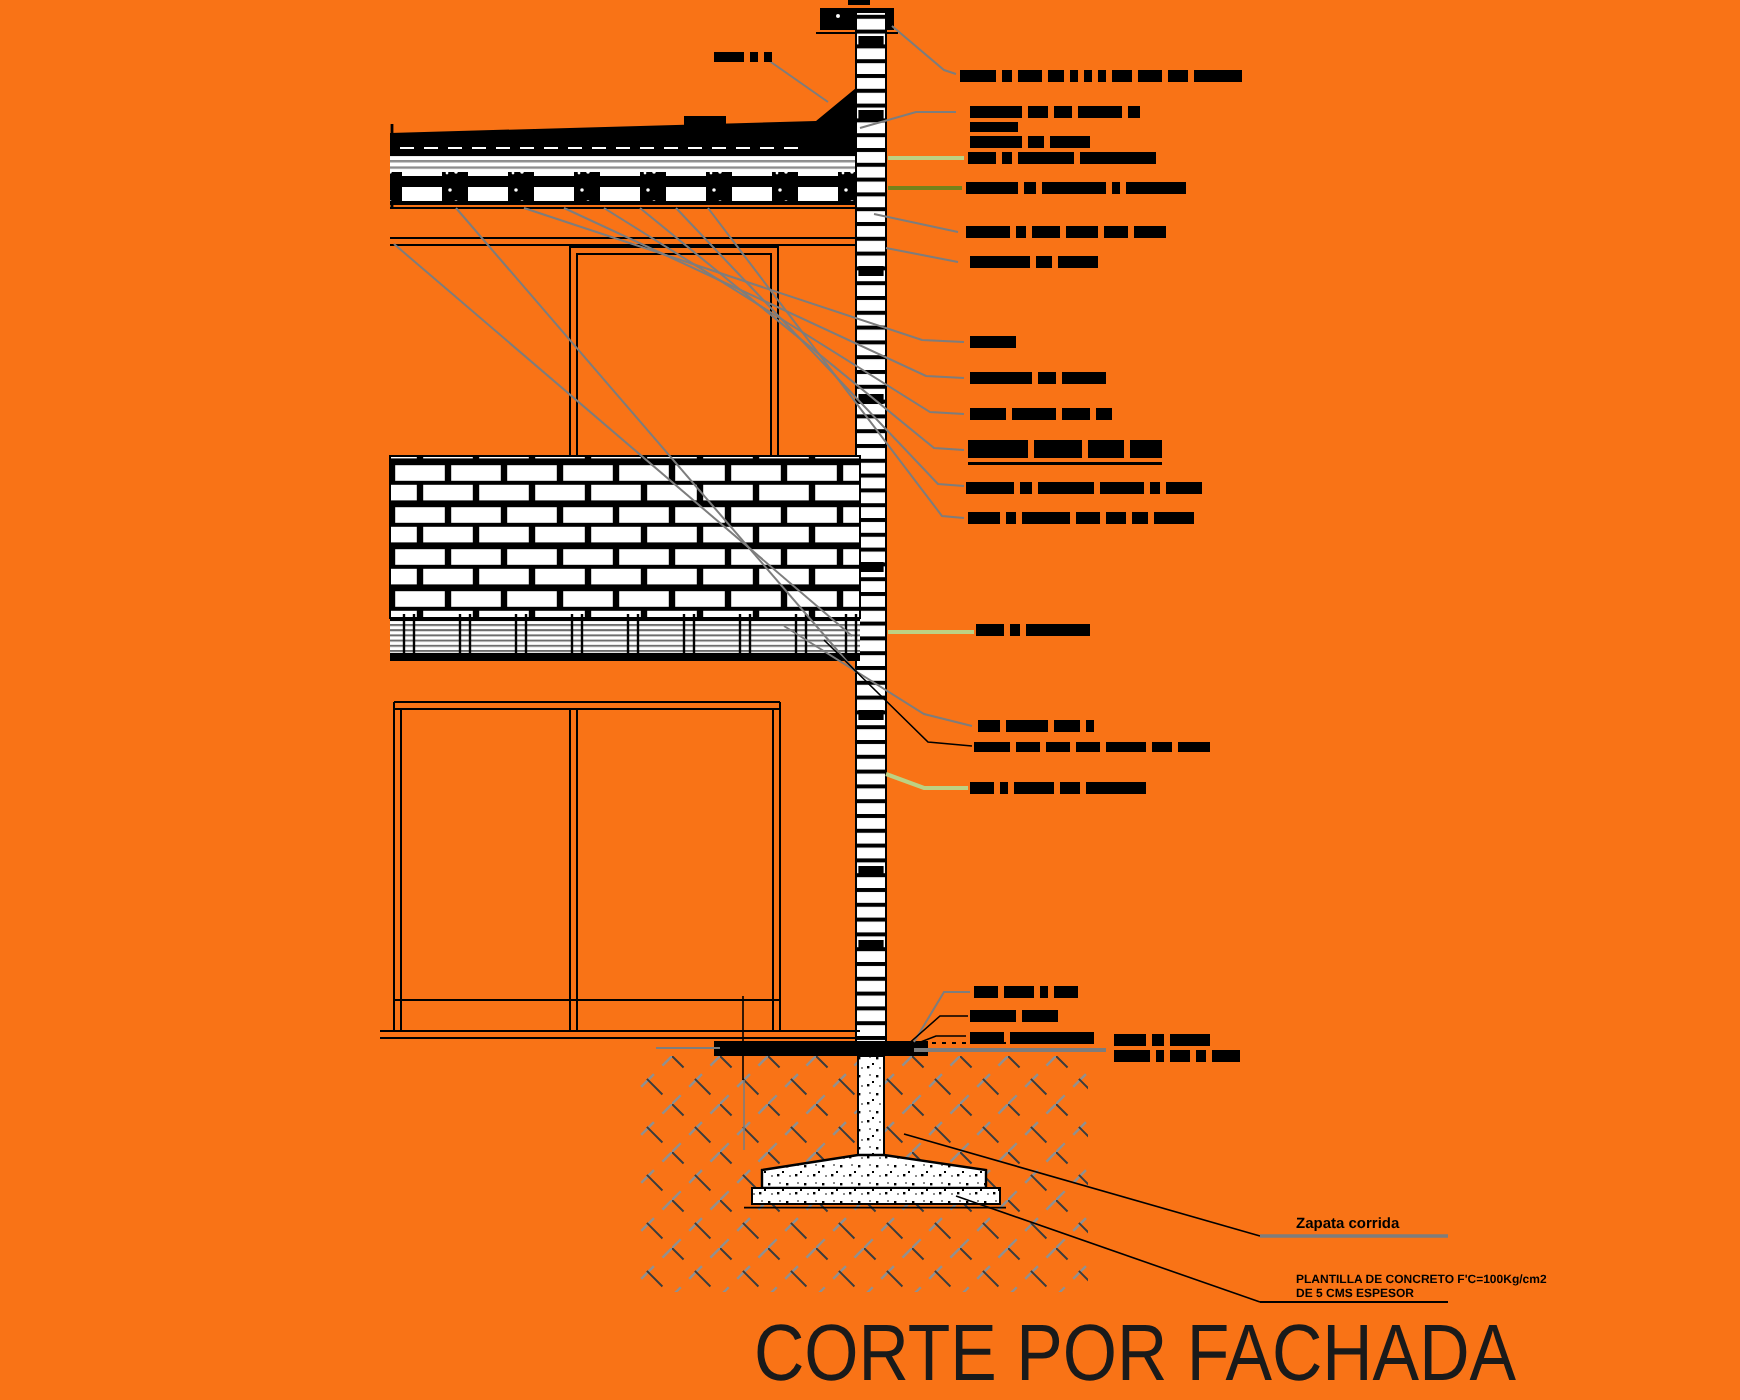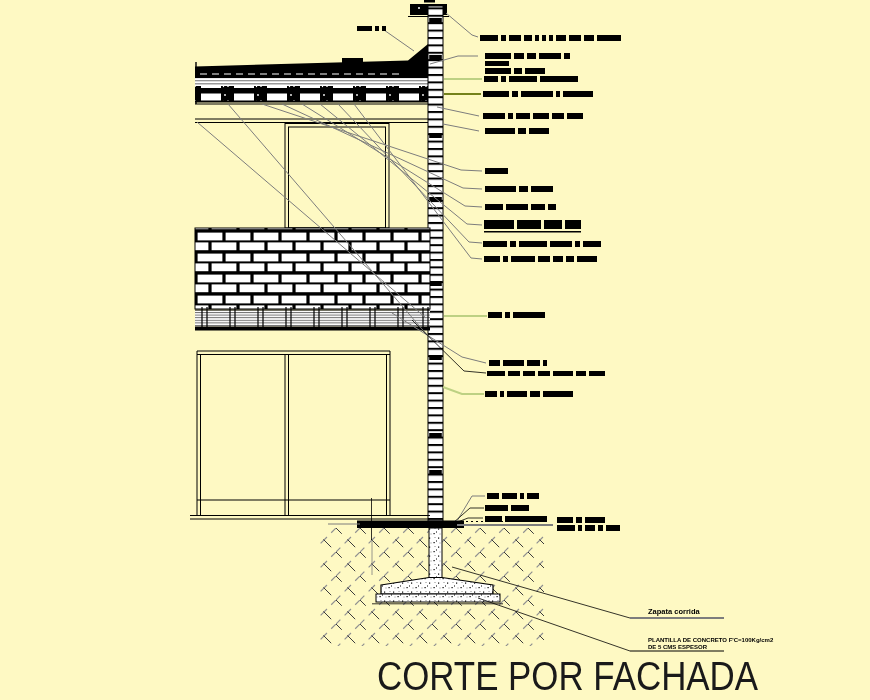--- a/index.html
+++ b/index.html
@@ -1,16 +1,16 @@
 <!DOCTYPE html>
 <html><head>
 <meta charset="utf-8">
 <style>
   html,body{margin:0;padding:0;background:#ffffff;}
-  #stage{position:relative;width:870px;height:700px;background:#fef9c3;overflow:hidden;
+  #stage{position:relative;width:870px;height:700px;background:#f97316;overflow:hidden;
          font-family:"Liberation Sans", sans-serif;}
   svg{position:absolute;left:0;top:0;}
   .k{stroke:#000;fill:none;}
   .g{stroke:#7d7d7d;fill:none;}
   .gl{stroke:#bdd183;fill:none;}
   .go{stroke:#74821a;fill:none;}
   .title-text{font-family:"Liberation Sans", sans-serif;font-size:40px;fill:#1a1a1a;}
   .tiny-label{font-family:"Liberation Sans", sans-serif;font-weight:bold;fill:#000;}
 </style>
 </head>

